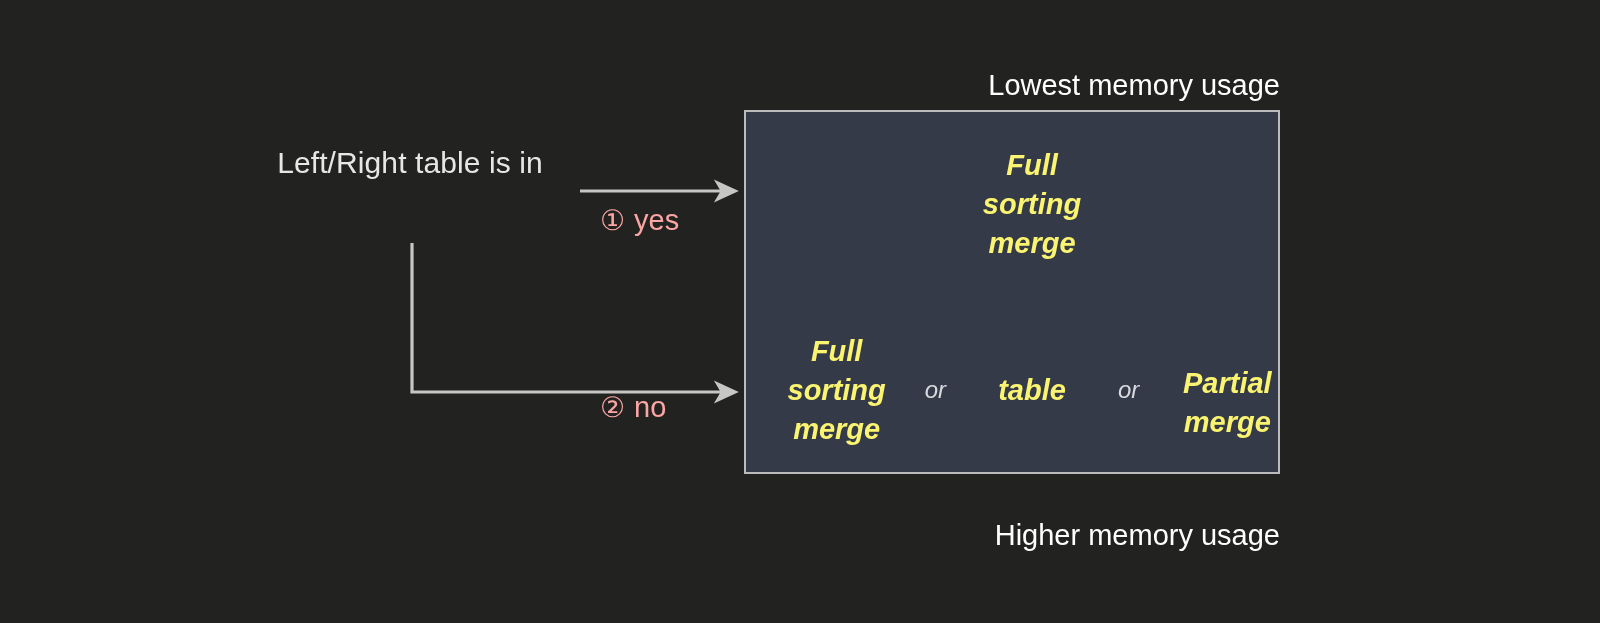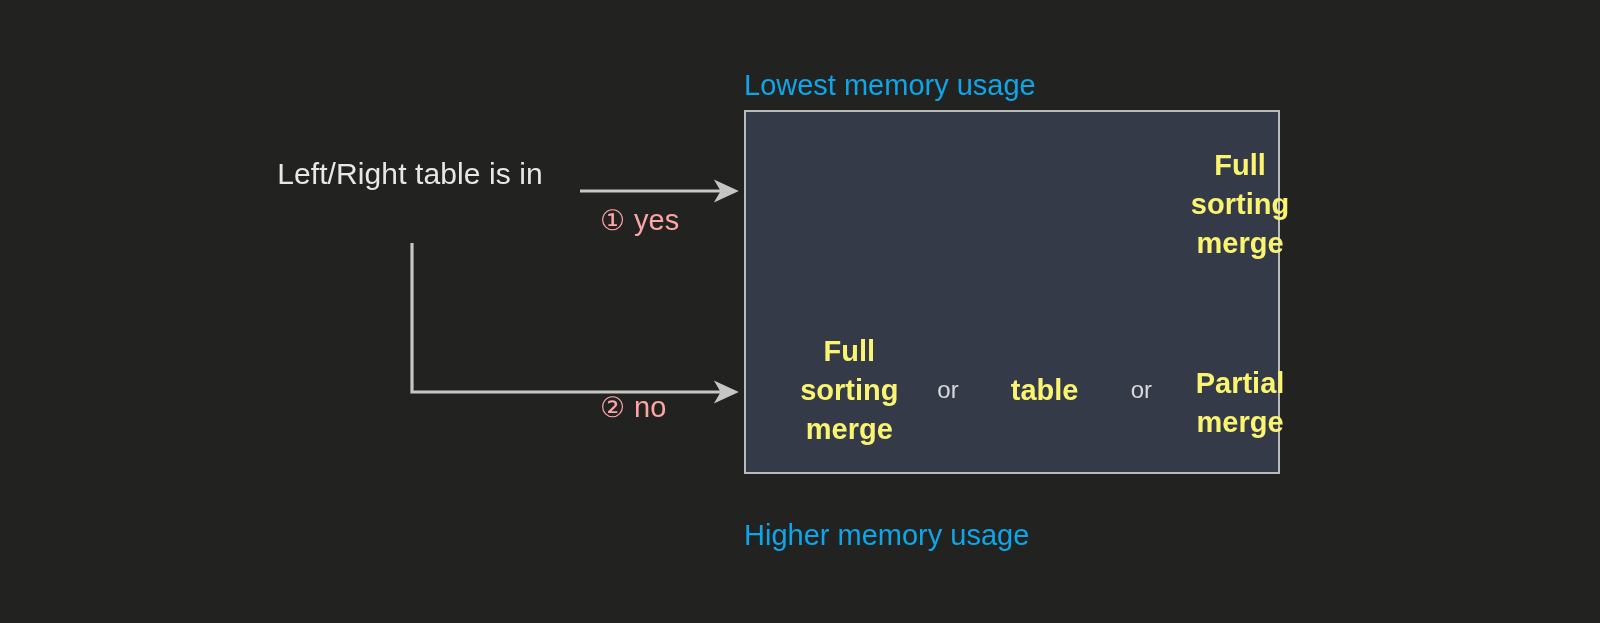--- a/index.html
+++ b/index.html
@@ -27,21 +27,21 @@
     top: 0;
     width: 1600px;
     height: 623px;
     pointer-events: none;
   }
 
   
   #question {
     position: absolute;
     left: 200px;
-    top: 155px;
+    top: 144px;
     width: 420px;
     text-align: center;
     color: #e7e7e5;
     font-size: 30px;
     line-height: 37px;
     font-weight: 400;
     letter-spacing: 0.1px;
   }
   #question .qline { display: block; white-space: nowrap; }
 
@@ -60,22 +60,22 @@
     margin-right: 9px;
   }
   #branch-yes { left: 600px; top: 203px; }
   #branch-no  { left: 600px; top: 390px; }
 
   
   .caption {
     position: absolute;
     width: 536px;
     left: 744px;
-    text-align: left;
-    color: #0ea5e9;
+    text-align: right;
+    color: #ffffff;
     font-size: 29px;
     font-weight: 400;
     white-space: nowrap;
   }
   #caption-top    { top: 69px; }
   #caption-bottom { top: 483px; margin-top: 36px; }
 
   
   #outcome-box {
     position: absolute;
@@ -83,25 +83,26 @@
     top: 110px;
     width: 536px;
     height: 364px;
     box-sizing: border-box;
     background: #343a48;
     border: 2px solid #b9bbbd;
   }
 
   .option-row {
     position: absolute;
-    left: 16px;
+    left: 8px;
     width: 100%;
     display: flex;
     align-items: center;
-    justify-content: flex-end;
+    justify-content: center;
+    font-style: italic;
   }
   #row-sorted   { top: 22px;  height: 140px; padding-left: 12px; }
   #row-unsorted { top: 208px; height: 140px; padding-left: 12px; }
 
   .option {
     color: #faf471;
     font-size: 29px;
     line-height: 39px;
     font-weight: bold;
     text-align: center;

